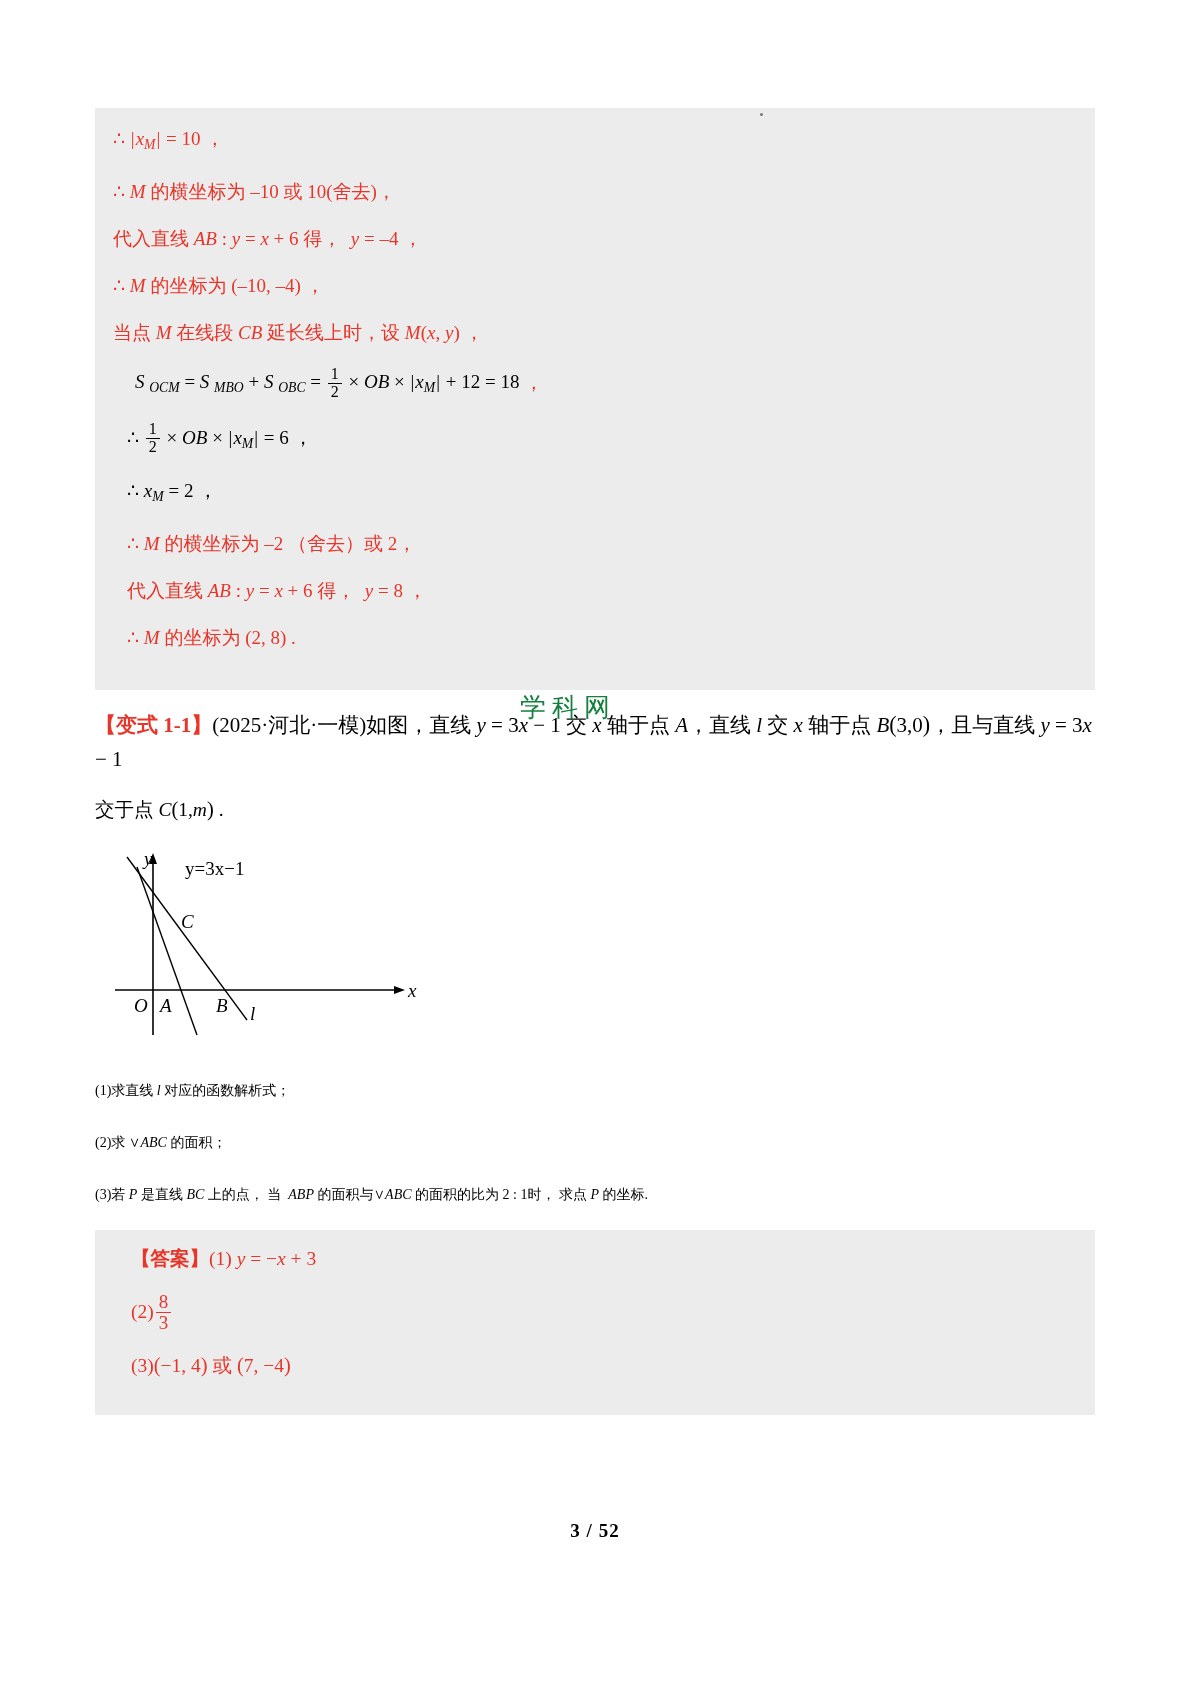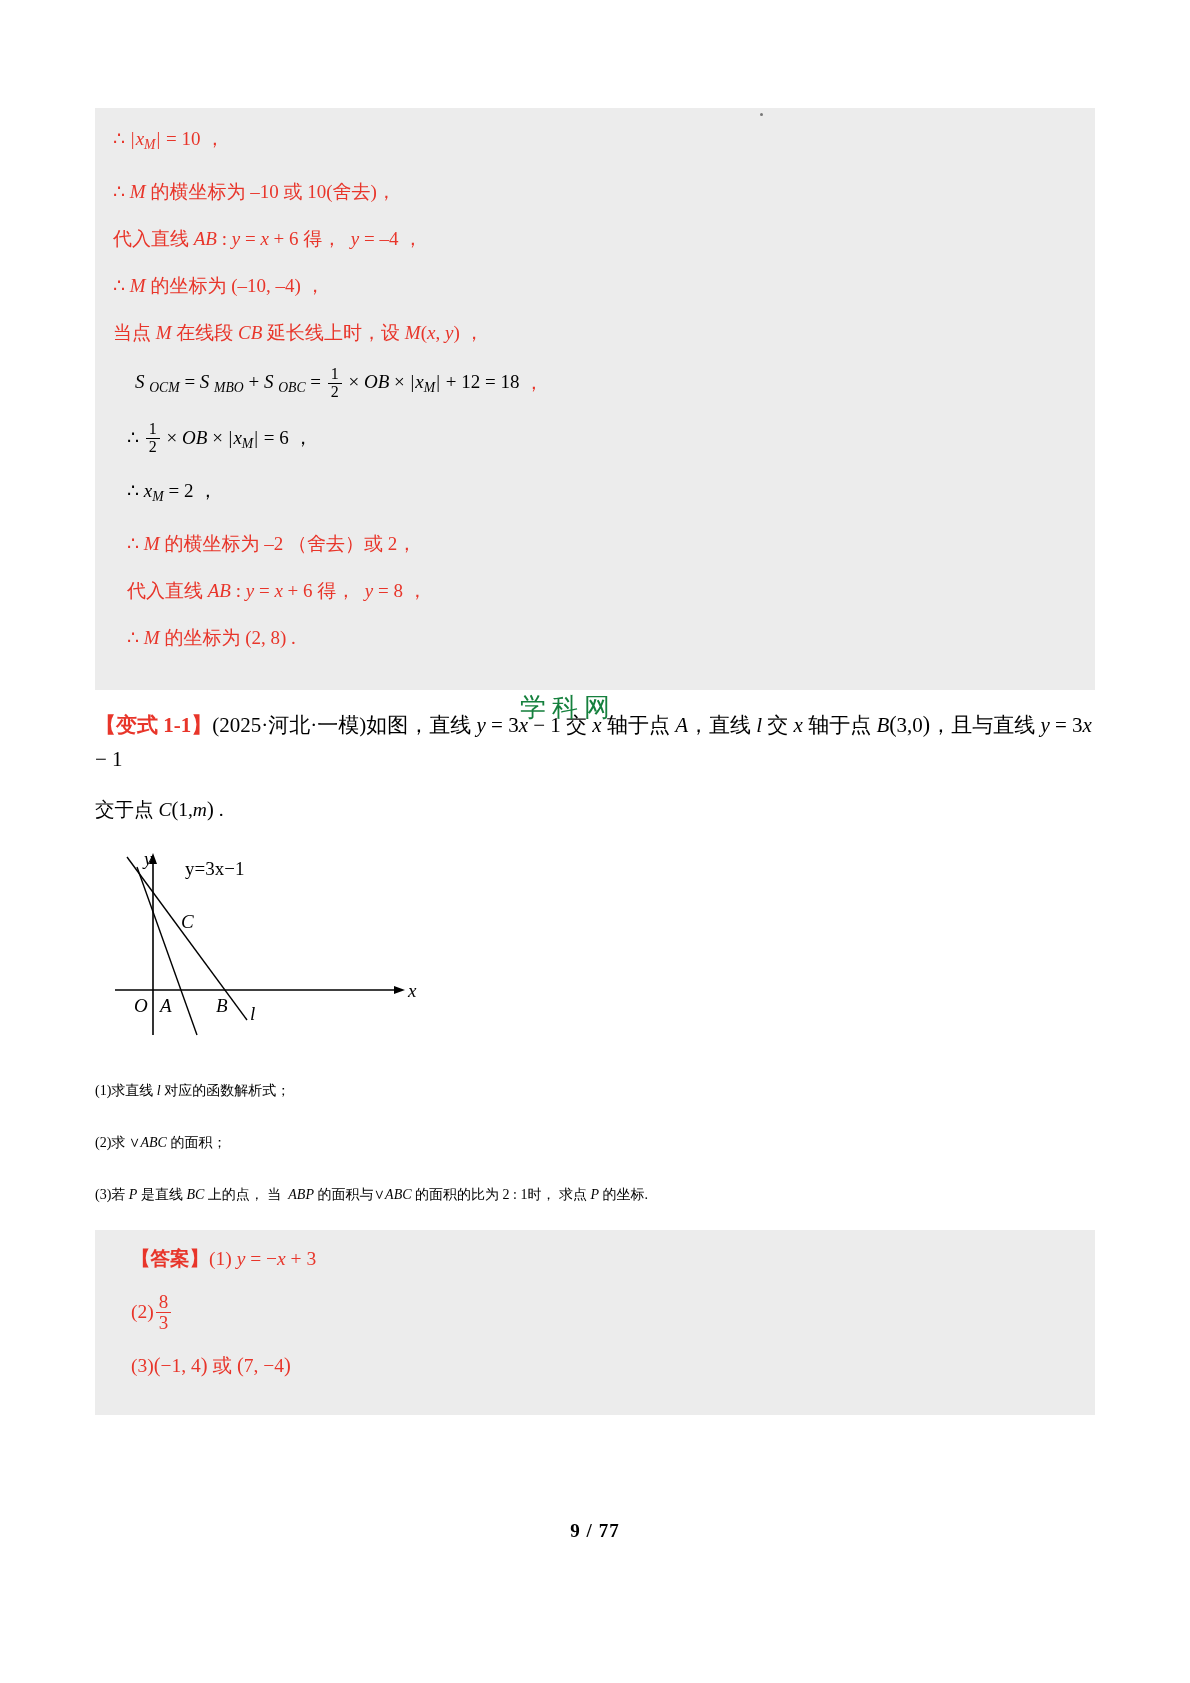--- a/index.html
+++ b/index.html
@@ -251,14 +251,14 @@
       <span class="bold red">【答案】</span><span class="red">(1) <span class="ital">y</span> = −<span class="ital">x</span> + 3</span>
     </div>
     <div class="ans-line" style="line-height:44px;">
       <span class="red">(2)<span class="frac" style="font-size:19px;"><span class="num">8</span><span class="den">3</span></span></span>
     </div>
     <div class="ans-line">
       <span class="red">(3)<span class="big-paren">(</span>−1, 4<span class="big-paren">)</span> 或 <span class="big-paren">(</span>7, −4<span class="big-paren">)</span></span>
     </div>
   </div>
 
-  <div class="footer">9 / 77</div>
+  <div class="footer">3 / 52</div>
 </div>
 
 </body></html>

